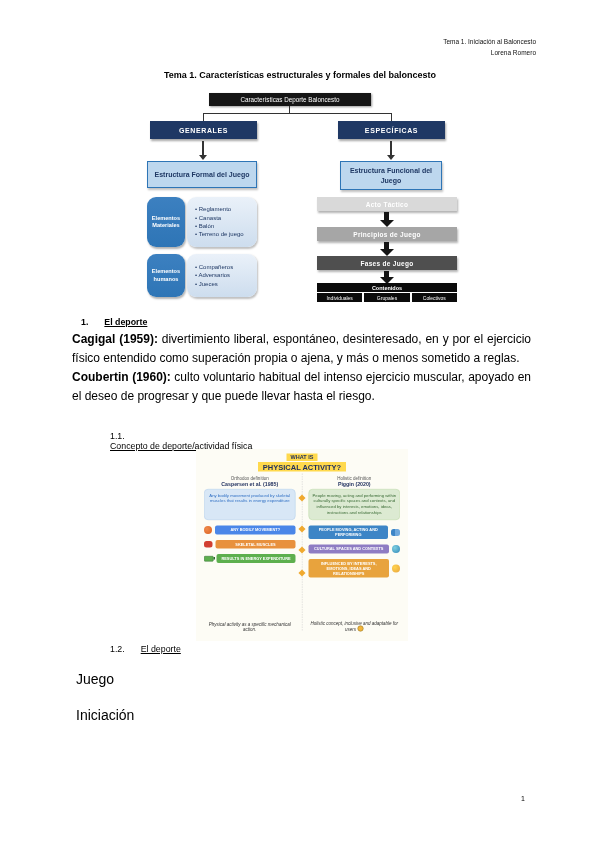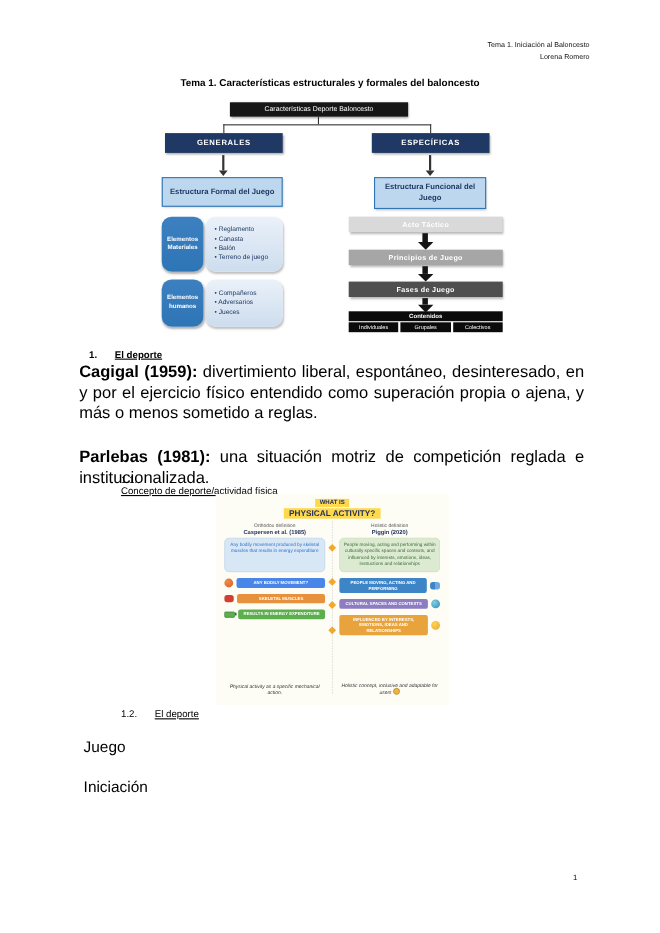--- a/index.html
+++ b/index.html
@@ -42,21 +42,21 @@
   .stem-b{width:5px;background:#141414;}
   .head-b{width:0;height:0;border-left:7px solid transparent;border-right:7px solid transparent;border-top:7px solid #141414;}
 
   
   .heading{position:absolute;display:flex;column-gap:16px;font-size:8.8px;}
   .h-bold{font-weight:bold;}
   .underline{text-decoration:underline;}
   .sec1{left:81px;top:317px;}
   .sec11{left:110px;top:431px;flex-direction:column;}
   .sec12{left:110px;top:644px;}
-  .para{position:absolute;left:72px;width:459px;font-size:15px;line-height:18.5px;text-align:justify;margin:0;}
+  .para{position:absolute;left:72px;width:459px;font-size:12px;line-height:18.5px;text-align:justify;margin:0;}
   .lead{font-weight:bold;}
   .p1{top:330px;} .p2{top:368px;} .p3{top:407px;}
   .blabel{position:absolute;left:76px;font-size:14px;font-weight:normal;}
   .juego-h{top:671px;} .comp-h{top:707px;}
   .juego-t{top:685px;text-align:left;}
   .comp-t{top:721px;}
   .page-num{position:absolute;left:521px;top:795px;font-size:7px;}
 
   
   .infographic{position:absolute;left:196px;top:449px;width:212px;height:192px;background:#fdfcf5;overflow:hidden;}
@@ -158,22 +158,22 @@
     <div class="cont-cell">Colectivos</div>
   </div>
 
   <div class="heading sec1">
     <span class="h-bold">1.</span>
     <span class="h-bold underline">El deporte</span>
   </div>
 
   <p class="para p1"><span class="lead">Cagigal (1959):</span><span> divertimiento liberal, espontáneo, desinteresado, en y por el ejercicio físico entendido como superación propia o ajena, y más o menos sometido a reglas.</span></p>
 
-
-  <p class="para p3"><span class="lead">Parlebas (1981):</span><span> una situación motriz de competición reglada e institucionalizada.</span></p>
+  <p class="para p2"><span class="lead">Coubertin (1960):</span><span> culto voluntario habitual del intenso ejercicio muscular, apoyado en el deseo de progresar y que puede llevar hasta el riesgo.</span></p>
+
 
   <div class="heading sec11">
     <span>1.1.</span>
     <span class="underline">Concepto de deporte/actividad física</span>
   </div>
 
   <div class="infographic">
     <div class="info-inner">
       <div class="info-title">
         <span class="yb yb-top">WHAT IS</span><br>

